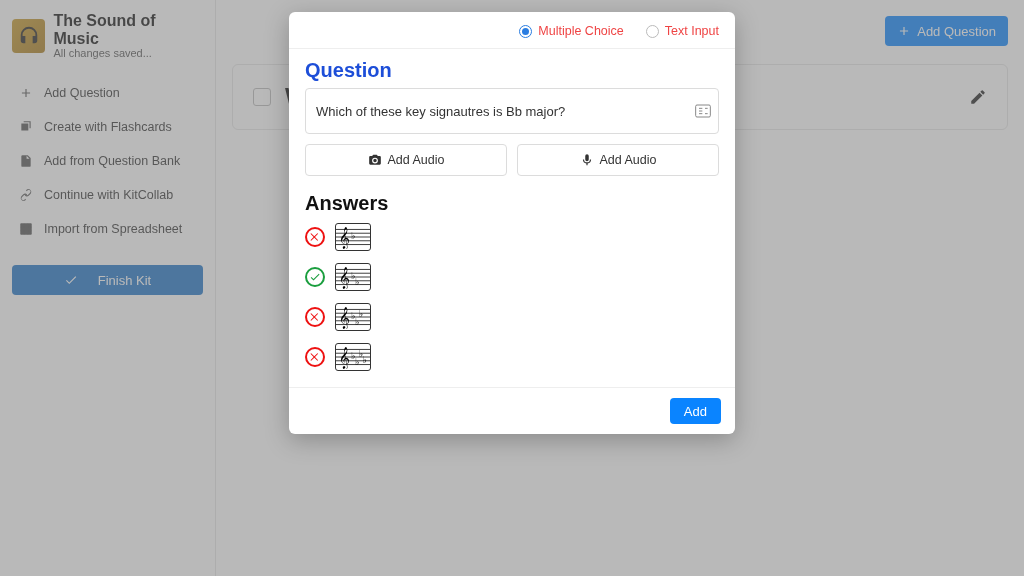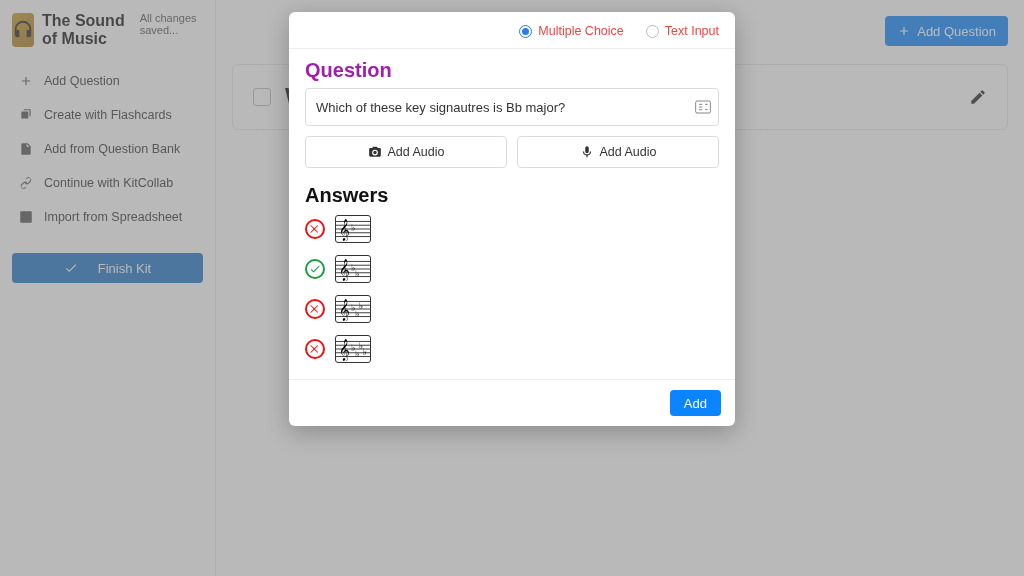--- a/index.html
+++ b/index.html
@@ -4,21 +4,21 @@
 <style>
   * { box-sizing: border-box; margin: 0; padding: 0; }
   html, body { width: 1024px; height: 576px; overflow: hidden; font-family: -apple-system, BlinkMacSystemFont, "Segoe UI", Helvetica, Arial, sans-serif; }
   body { background: #ffffff; position: relative; }
 
   
   .page { width: 1024px; height: 576px; display: flex; }
   .sidebar { width: 216px; height: 100%; border-right: 1px solid #e6e6e6; padding: 8px 0 0 0; }
   .kit-header { display: flex; align-items: center; gap: 8px; padding: 4px 12px 10px 12px; }
   .kit-cover { width: 34px; height: 34px; border-radius: 4px; background: linear-gradient(135deg,#c79a2a,#a97c1e); display: flex; align-items: center; justify-content: center; color: #222; font-size: 18px; }
-  .kit-titles { display: flex; flex-direction: row; }
+  .kit-titles { display: flex; flex-direction: column; }
   .kit-title { font-size: 16px; font-weight: 800; color: #111; line-height: 1.1; }
   .kit-status { font-size: 11px; color: #555; }
   .sidebar-list { padding: 8px 12px 0 12px; display: flex; flex-direction: column; gap: 2px; }
   .sidebar-item { display: flex; align-items: center; gap: 10px; padding: 8px 6px; font-size: 12.5px; color: #333; border-radius: 4px; cursor: pointer; }
   .sidebar-icon { width: 16px; height: 16px; display: inline-flex; align-items: center; justify-content: center; color: #555; }
   .finish-btn { margin: 20px 12px 0 12px; width: calc(100% - 24px); height: 30px; background: #1e73c6; color: #fff; border: none; border-radius: 4px; font-size: 13px; display: inline-flex; align-items: center; justify-content: center; gap: 20px; cursor: pointer; }
 
   .main { flex: 1; position: relative; padding: 16px; }
   .add-q-btn { position: absolute; top: 16px; right: 16px; height: 30px; padding: 0 12px; background: #0a84ff; color: #fff; border: none; border-radius: 4px; font-size: 13px; display: inline-flex; align-items: center; gap: 6px; cursor: pointer; }
   .question-card { margin-top: 48px; width: 100%; border: 1px solid #e6e6e6; border-radius: 6px; padding: 18px 20px; display: flex; align-items: center; justify-content: space-between; }
@@ -30,23 +30,23 @@
   
   .overlay { position: absolute; inset: 0; background: rgba(120,120,120,0.52); display: flex; align-items: flex-start; justify-content: center; }
   .modal { margin-top: 12px; width: 446px; background: #fff; border-radius: 6px; box-shadow: 0 6px 24px rgba(0,0,0,0.25); display: flex; flex-direction: column; }
   .modal-top { padding: 12px 16px 10px 16px; display: flex; justify-content: flex-end; gap: 22px; border-bottom: 1px solid #eee; }
   .qtype { display: inline-flex; align-items: center; gap: 6px; font-size: 12.5px; color: #ef4444; cursor: pointer; }
   .radio { width: 13px; height: 13px; border: 1.5px solid #2a7de1; border-radius: 50%; display: inline-flex; align-items: center; justify-content: center; }
   .radio.unselected { border-color: #bbb; }
   .radio .dot { width: 7px; height: 7px; background: #2a7de1; border-radius: 50%; }
 
   .modal-body { padding: 10px 16px 16px 16px; }
-  .section-title { font-size: 20px; font-weight: 800; color: #a21caf; margin-bottom: 6px; }
+  .section-title { font-size: 20px; font-weight: 800; color: #1d4ed8; margin-bottom: 6px; }
   .q-input-wrap { position: relative; }
-  .q-input { width: 100%; height: 38px; border: 1px solid #dcdcdc; border-radius: 4px; padding: 0 50px 0 10px; font-size: 13px; color: #333; }
+  .q-input { width: 100%; height: 46px; border: 1px solid #dcdcdc; border-radius: 4px; padding: 0 50px 0 10px; font-size: 13px; color: #333; }
   .q-input-icon { position: absolute; right: 8px; top: 50%; transform: translateY(-50%); color: #888; }
 
   .media-row { display: flex; gap: 10px; margin-top: 10px; }
   .media-btn { flex: 1; height: 32px; border: 1px solid #dcdcdc; background: #fff; border-radius: 4px; font-size: 12.5px; color: #333; display: inline-flex; align-items: center; justify-content: center; gap: 6px; cursor: pointer; }
 
   .answers-title { font-size: 20px; font-weight: 800; color: #111; margin-top: 16px; margin-bottom: 8px; }
   .answers-list { display: flex; flex-direction: column; gap: 12px; }
   .answer-row { display: flex; align-items: center; gap: 10px; }
   .mark { width: 20px; height: 20px; border-radius: 50%; border: 2px solid; display: inline-flex; align-items: center; justify-content: center; cursor: pointer; }
   .mark.wrong { border-color: #e11; color: #e11; }

